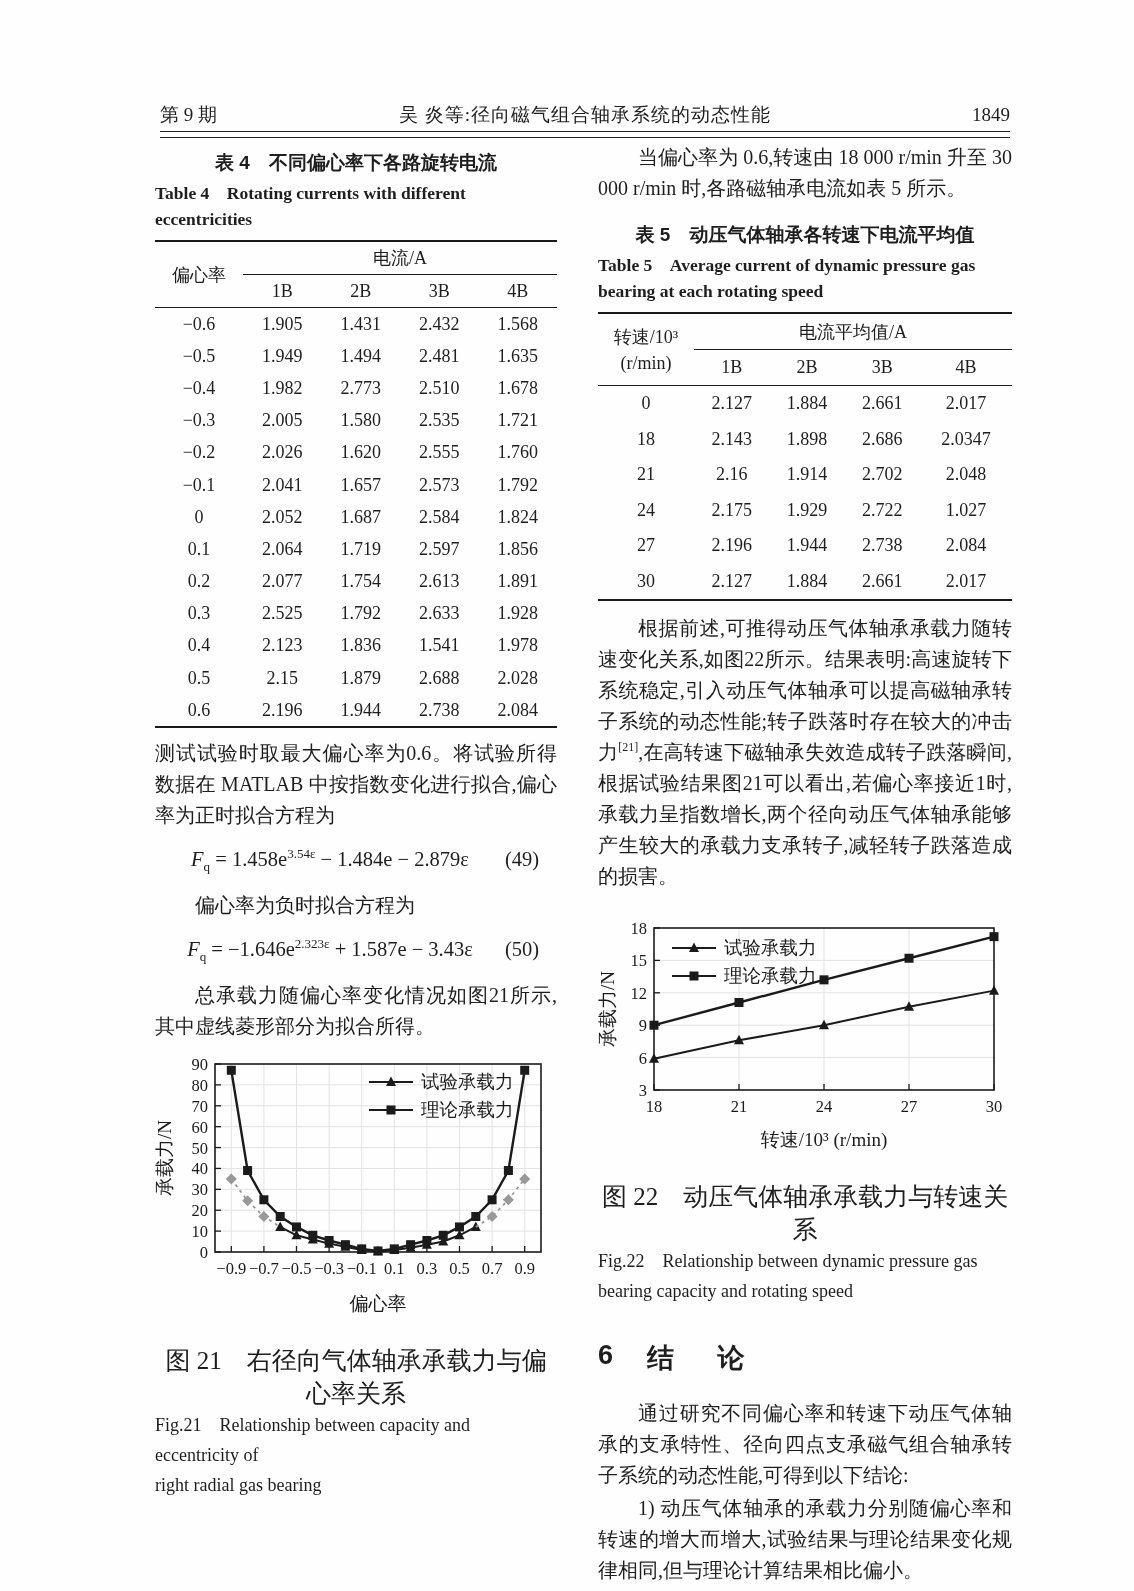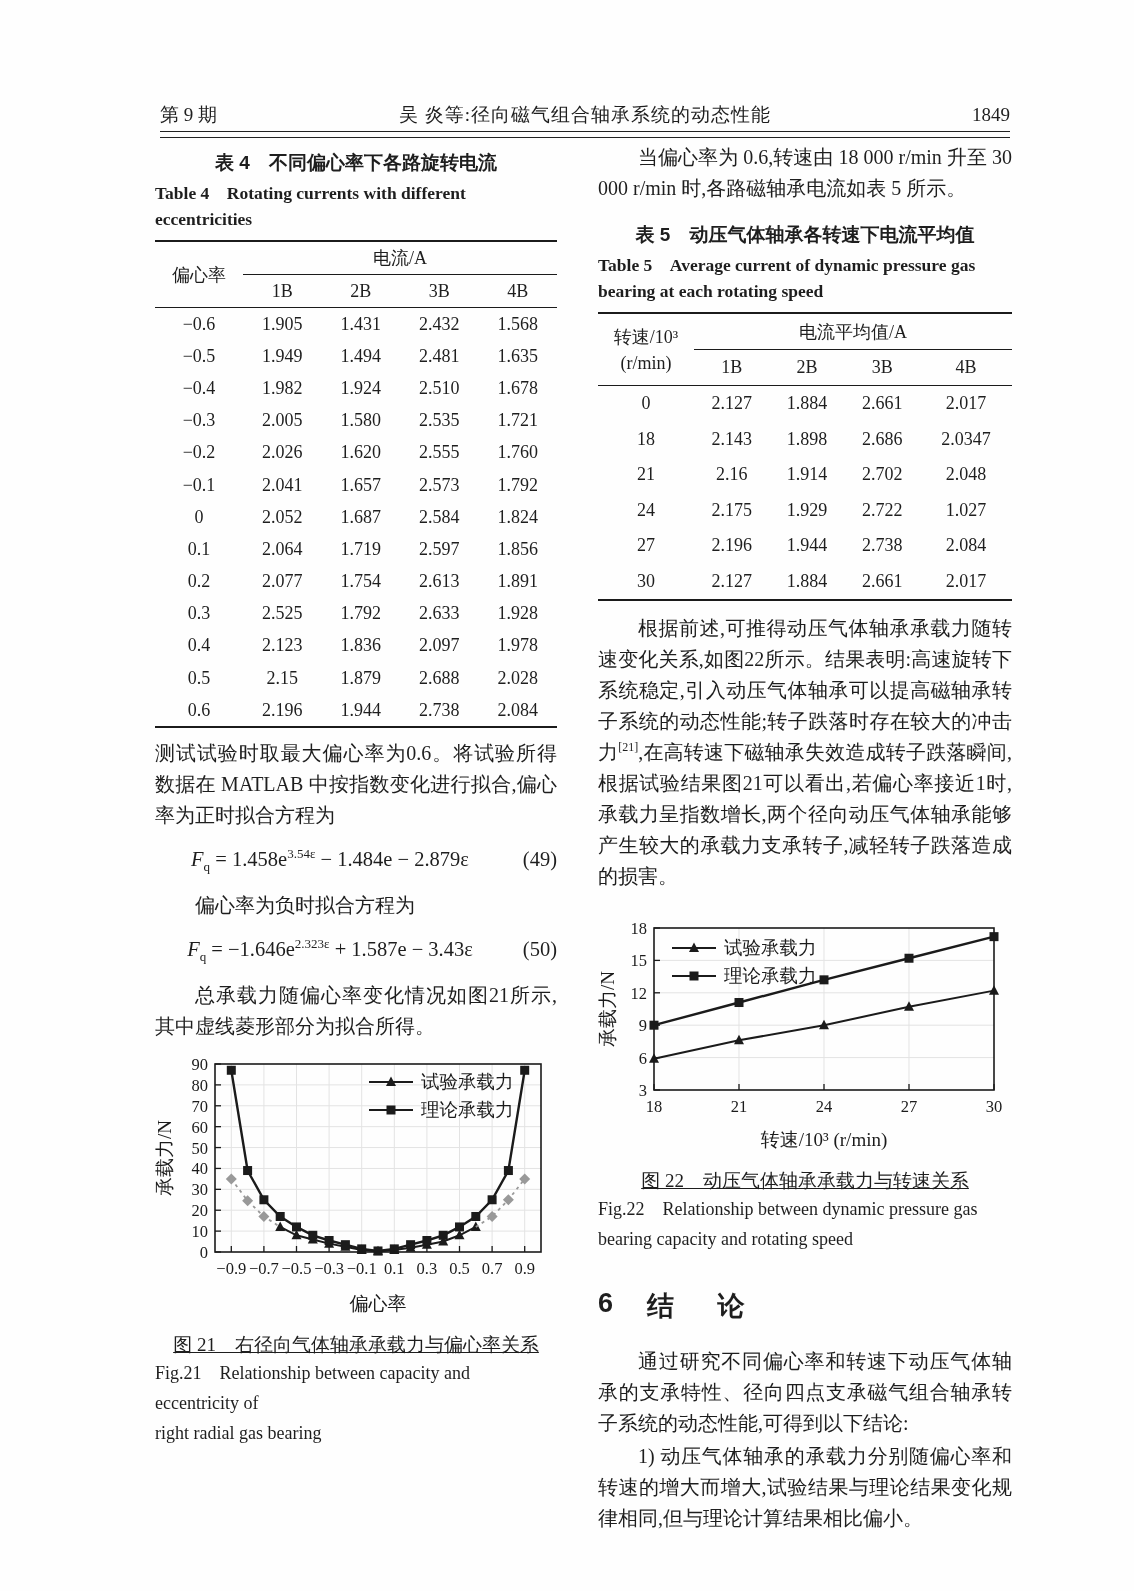--- a/index.html
+++ b/index.html
@@ -33,25 +33,25 @@
   #table4 tbody td{height:32.2px;}
   #table5 thead th{height:35px;}
   #table5 tbody td{height:35.5px;}
   #table5 .rowhead{line-height:26px;}
   
   .equation{display:flex;align-items:baseline;font-size:20.5px;margin:15px 0;}
   .eq-body{flex:1;text-align:center;}
   .eq-f{font-style:italic;}
   .equation sub{font-size:13px;}
   .equation sup{font-size:13px;}
-  .eq-num{width:52px;text-align:right;}
+  .eq-num{width:52px;}
   
   .figure{margin-top:14px;}
   .chart{display:block;margin:0 auto;}
-  .fig-cap-cn{font-size:19px;text-align:center;margin-top:10px;text-decoration:underline;}
+  .fig-cap-cn{font-size:25px;text-align:center;margin-top:22px;}
   .fig-cap-en{font-size:18px;text-align:left;line-height:30px;}
   svg text.tick{font:16.5px "Liberation Serif","DejaVu Serif",serif;fill:#1b1b1b;}
   svg text.axlabel{font:19px "Liberation Serif","DejaVu Serif",serif;fill:#1b1b1b;}
   svg text.legend{font:18.5px "Liberation Serif","DejaVu Serif",serif;fill:#1b1b1b;}
   
   .sec-heading{font-family:"Liberation Sans","DejaVu Sans",sans-serif;font-weight:bold;
                font-size:27px;margin:34px 0 22px 0;display:flex;}
   .sec-num{margin-right:34px;}
   .sec-txt{letter-spacing:18px;}
   .spacer{height:10px;}
@@ -97,21 +97,21 @@
           <tr>
             <td>−0.5</td>
             <td>1.949</td>
             <td>1.494</td>
             <td>2.481</td>
             <td>1.635</td>
           </tr>
           <tr>
             <td>−0.4</td>
             <td>1.982</td>
-            <td>1.924</td>
+            <td>2.773</td>
             <td>2.510</td>
             <td>1.678</td>
           </tr>
           <tr>
             <td>−0.3</td>
             <td>2.005</td>
             <td>1.580</td>
             <td>2.535</td>
             <td>1.721</td>
           </tr>
@@ -154,21 +154,21 @@
             <td>0.3</td>
             <td>2.525</td>
             <td>1.792</td>
             <td>2.633</td>
             <td>1.928</td>
           </tr>
           <tr>
             <td>0.4</td>
             <td>2.123</td>
             <td>1.836</td>
-            <td>2.097</td>
+            <td>1.541</td>
             <td>1.978</td>
           </tr>
           <tr>
             <td>0.5</td>
             <td>2.15</td>
             <td>1.879</td>
             <td>2.688</td>
             <td>2.028</td>
           </tr>
           <tr>

